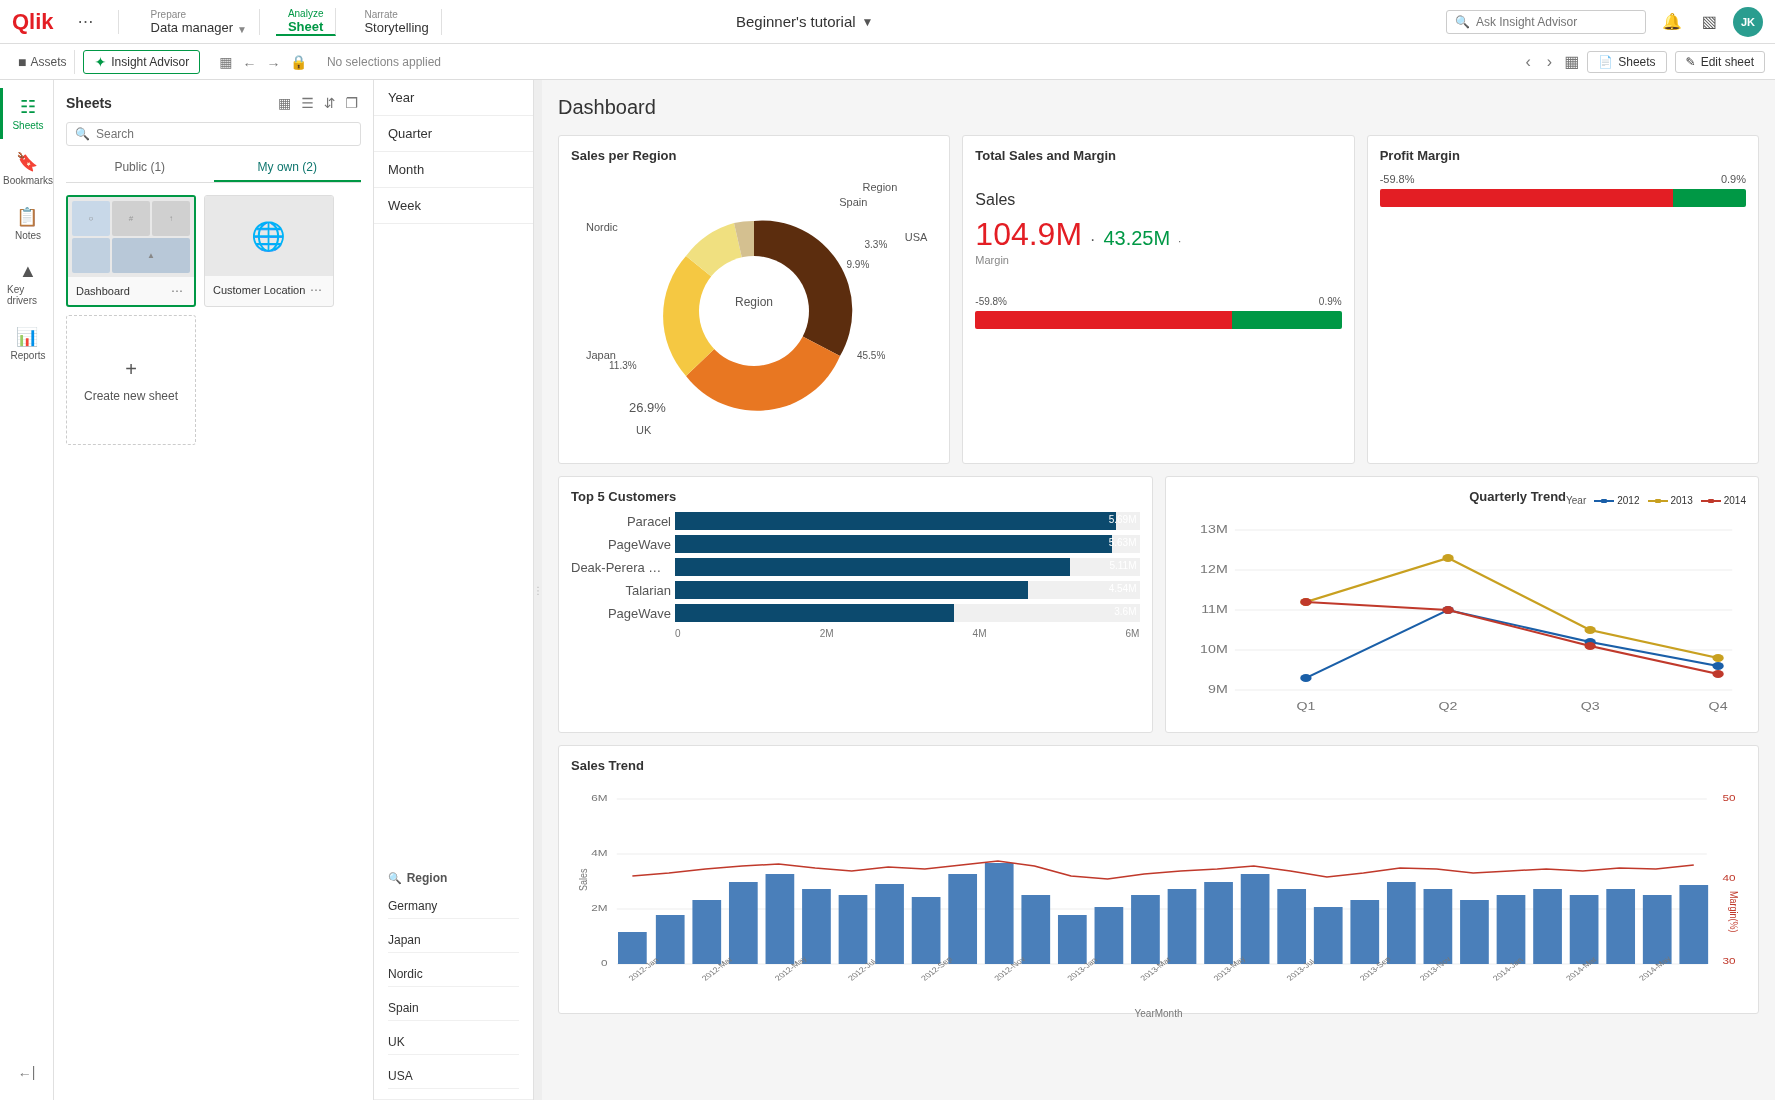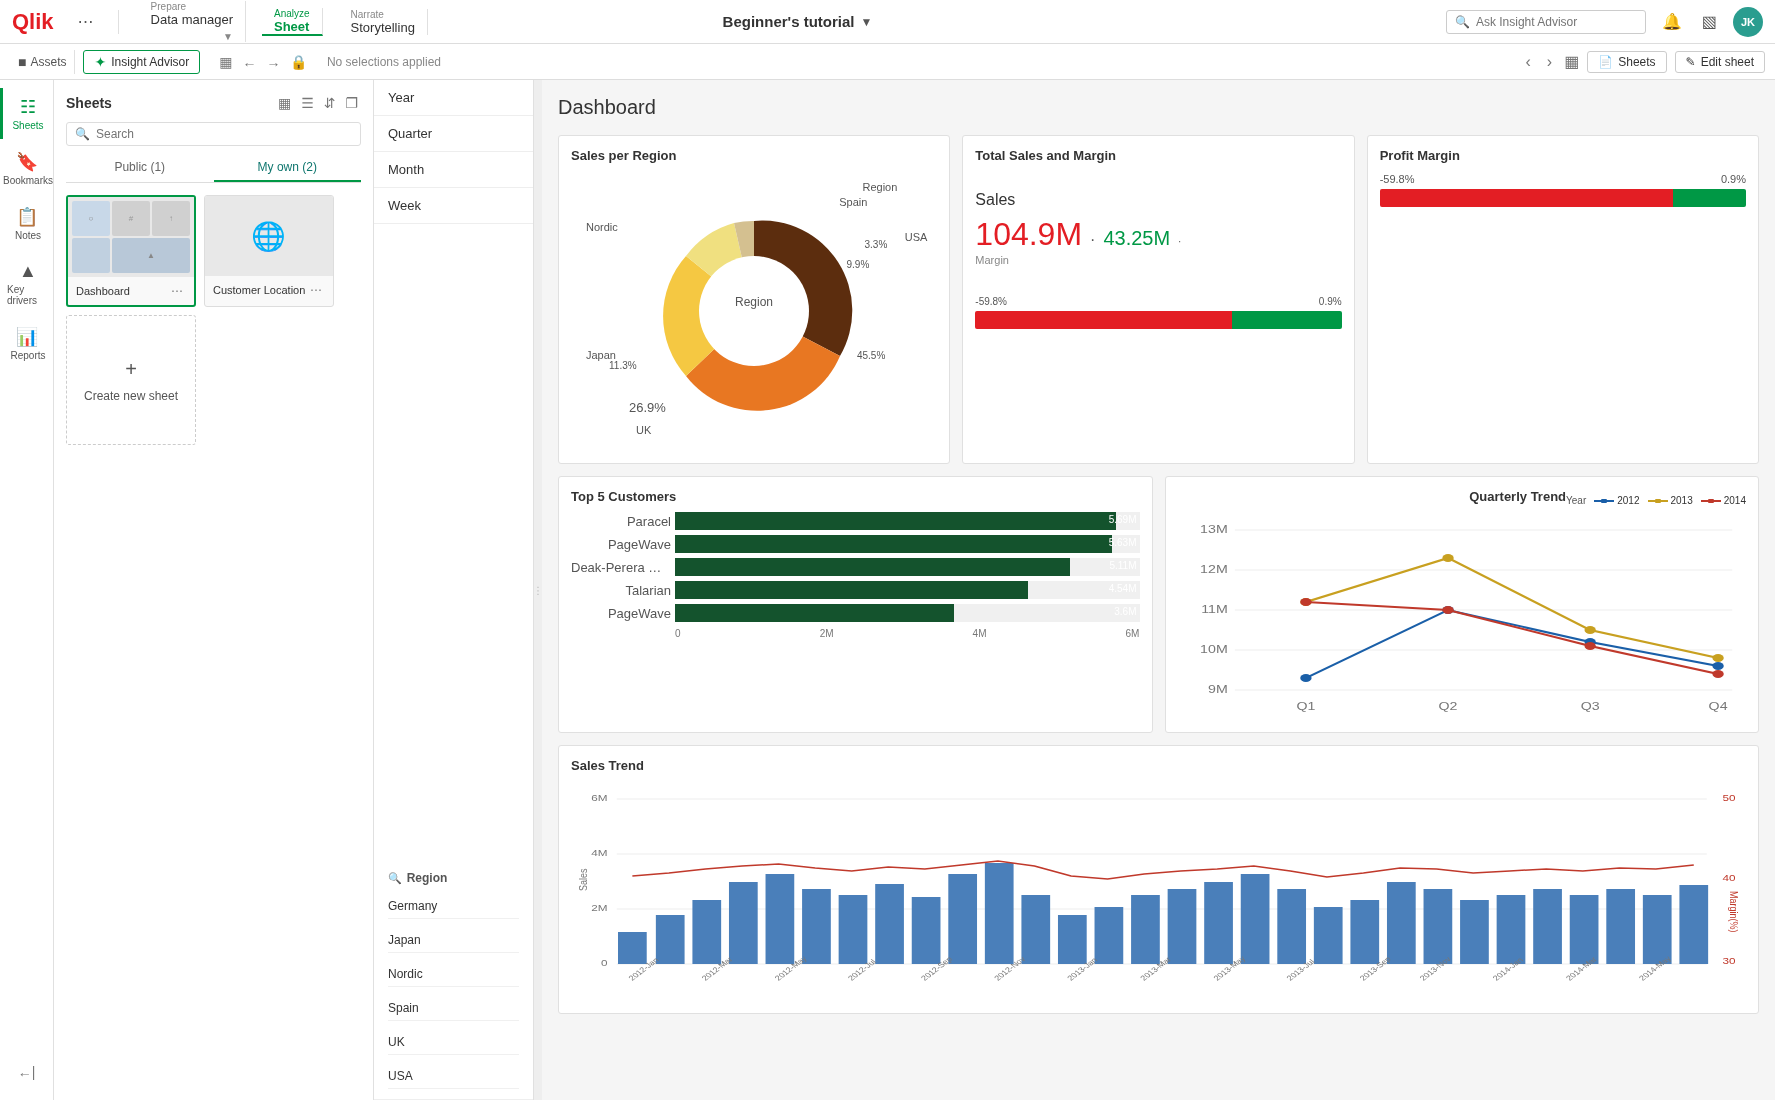--- a/index.html
+++ b/index.html
@@ -8,23 +8,23 @@
     
     .top-nav {
       display: flex; align-items: center; height: 44px;
       background: #fff; border-bottom: 1px solid #ddd;
       padding: 0 12px; gap: 16px;
     }
     .qlik-logo { color: #e31e24; font-size: 22px; font-weight: bold; margin-right: 4px; }
     .dots-icon { color: #555; font-size: 16px; cursor: pointer; }
     .nav-section { display: flex; flex-direction: column; align-items: flex-start; padding: 0 12px; border-right: 1px solid #e0e0e0; }
     .nav-section-label { font-size: 10px; color: #888; }
-    .nav-section-main { font-size: 13px; color: #333; font-weight: 500; display: flex; align-items: flex-end; gap: 4px; flex-direction: column; }
+    .nav-section-main { font-size: 13px; color: #333; font-weight: 500; display: flex; align-items: flex-end; gap: 4px; }
     .nav-section-main .arrow { font-size: 10px; color: #888; }
-    .nav-title { font-size: 15px; font-weight: 700; color: #333; margin: 0 auto; display: flex; align-items: center; gap: 6px; }
+    .nav-title { font-size: 15px; font-weight: 400; color: #333; margin: 0 auto; display: flex; align-items: center; gap: 6px; }
     .nav-title .arrow { font-size: 12px; color: #555; }
     .nav-right { display: flex; align-items: center; gap: 12px; margin-left: auto; }
     .search-bar { display: flex; align-items: center; border: 1px solid #ccc; border-radius: 3px; padding: 4px 8px; background: #fff; gap: 6px; width: 200px; }
     .search-bar input { border: none; outline: none; font-size: 12px; color: #999; width: 100%; background: transparent; }
     .icon-btn { background: none; border: none; cursor: pointer; color: #555; font-size: 16px; padding: 4px; }
     .avatar { width: 30px; height: 30px; border-radius: 50%; background: #2a9d8f; color: #fff; display: flex; align-items: center; justify-content: center; font-size: 11px; font-weight: bold; }
 
     
     .second-bar {
       display: flex; align-items: center; height: 36px;
@@ -108,21 +108,21 @@
     .kpi-bar-labels { display: flex; justify-content: space-between; font-size: 10px; color: #555; margin-bottom: 4px; }
     .kpi-bar { height: 18px; display: flex; border-radius: 2px; overflow: hidden; }
     .kpi-bar-red { background: #e31e24; flex: 7; }
     .kpi-bar-green { background: #009845; flex: 3; }
 
     
     .bar-chart { margin-top: 4px; }
     .bar-row { display: flex; align-items: center; margin-bottom: 5px; gap: 4px; }
     .bar-label { font-size: 13px; color: #555; width: 100px; text-align: right; white-space: nowrap; overflow: hidden; text-overflow: ellipsis; }
     .bar-outer { flex: 1; height: 18px; background: #f0f0f0; position: relative; }
-    .bar-fill { height: 100%; background: #14532d; }
+    .bar-fill { height: 100%; background: #0c4a6e; }
     .bar-value { font-size: 10px; color: #fff; position: absolute; right: 3px; top: 2px; }
     .nav-arrow { background: none; border: none; cursor: pointer; font-size: 16px; color: #777; padding: 4px; }
 
     
     .quarterly-card { background: #fff; border: 1px solid #e0e0e0; border-radius: 3px; padding: 12px; }
     .nav-divider { width: 1px; height: 24px; background: #e0e0e0; margin: 0 4px; }
   </style>
 </head>
 <body>
 
@@ -566,17 +566,18 @@
             <text transform="rotate(-45,383,200)" x="383" y="200" font-size="7" fill="#777">2013-Jan</text>
             <text transform="rotate(-45,439,200)" x="439" y="200" font-size="7" fill="#777">2013-Mar</text>
             <text transform="rotate(-45,495,200)" x="495" y="200" font-size="7" fill="#777">2013-May</text>
             <text transform="rotate(-45,551,200)" x="551" y="200" font-size="7" fill="#777">2013-Jul</text>
             <text transform="rotate(-45,607,200)" x="607" y="200" font-size="7" fill="#777">2013-Sep</text>
             <text transform="rotate(-45,653,200)" x="653" y="200" font-size="7" fill="#777">2013-Nov</text>
             <text transform="rotate(-45,709,200)" x="709" y="200" font-size="7" fill="#777">2014-Jan</text>
             <text transform="rotate(-45,765,200)" x="765" y="200" font-size="7" fill="#777">2014-Mar</text>
             <text transform="rotate(-45,821,200)" x="821" y="200" font-size="7" fill="#777">2014-May</text>
           </svg>
+          <div style="text-align:center;font-size:10px;color:#777;margin-top:4px;">YearMonth</div>
         </div>
       </div>
     </div>
   </div>
 </div>
 
 </body></html>

